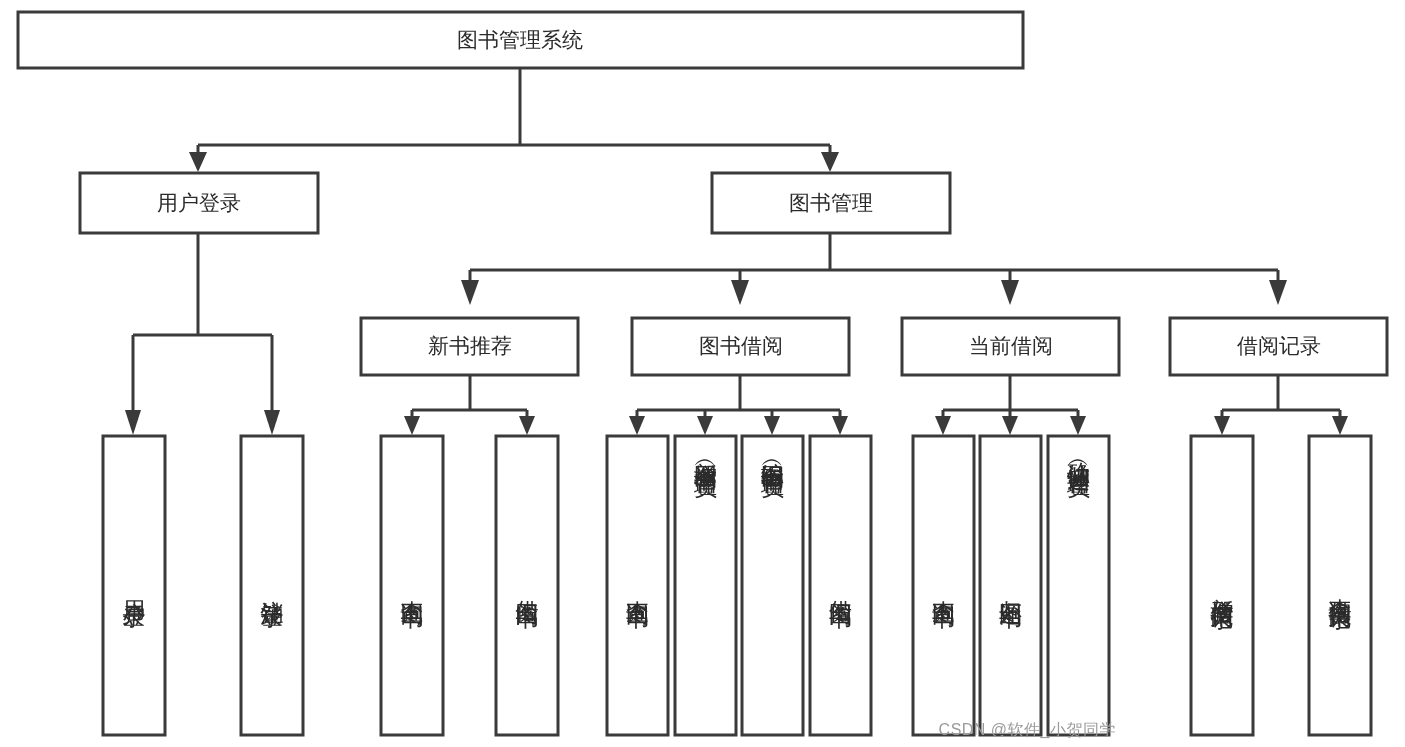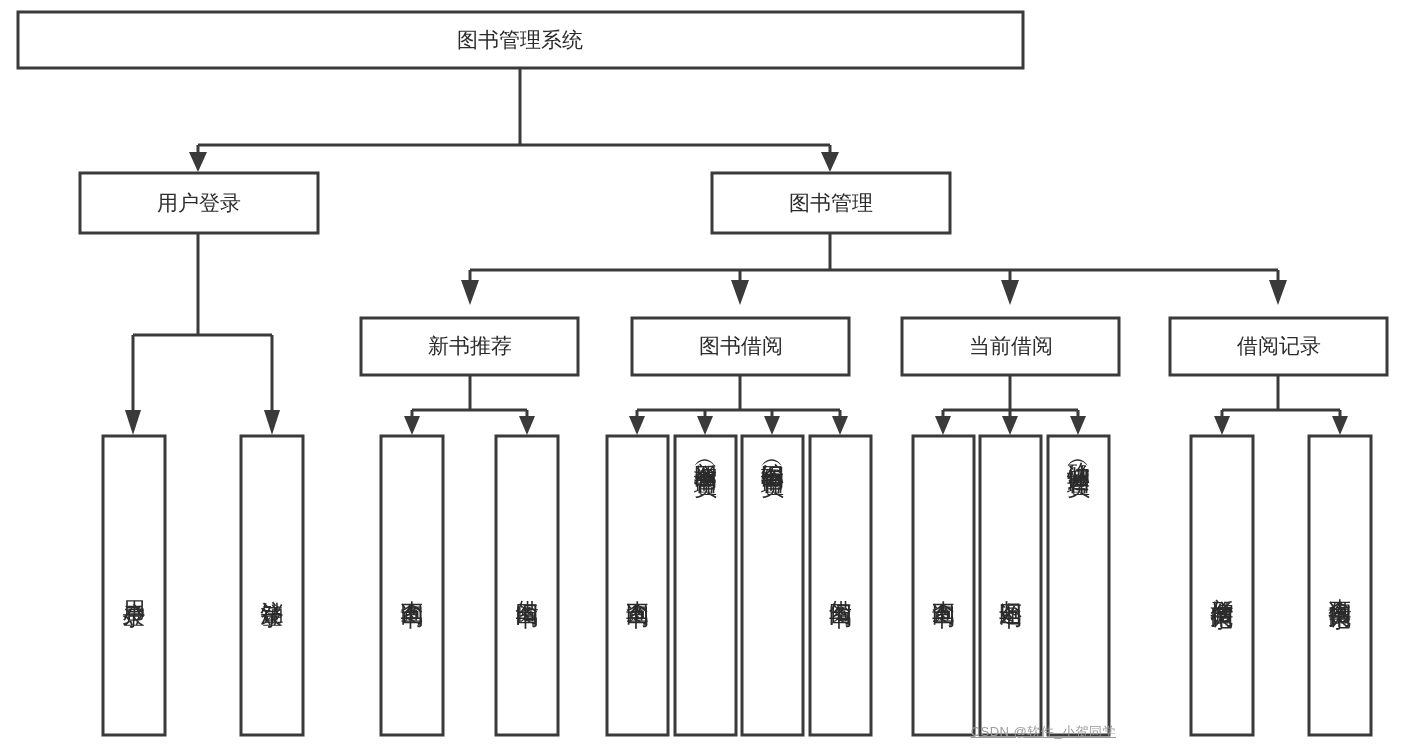--- a/index.html
+++ b/index.html
@@ -62,25 +62,24 @@
     line-height: 1.18;
     letter-spacing: 2px;
     color: #2b2b2b;
     white-space: nowrap;
   }
   .watermark {
     position: absolute;
     right: 8px;
     bottom: 6px;
     font-family: "Liberation Sans", "DejaVu Sans", sans-serif;
-    font-size: 13px;
+    font-size: 16px;
     color: #9a9a9a;
     letter-spacing: 0.5px;
     white-space: nowrap;
-    text-decoration: underline;
   }
 </style>
 </head>
 <body>
 
 <div id="diagram-root">
 
   <svg id="flow" viewBox="0 0 1405 747">
 
     <g>

